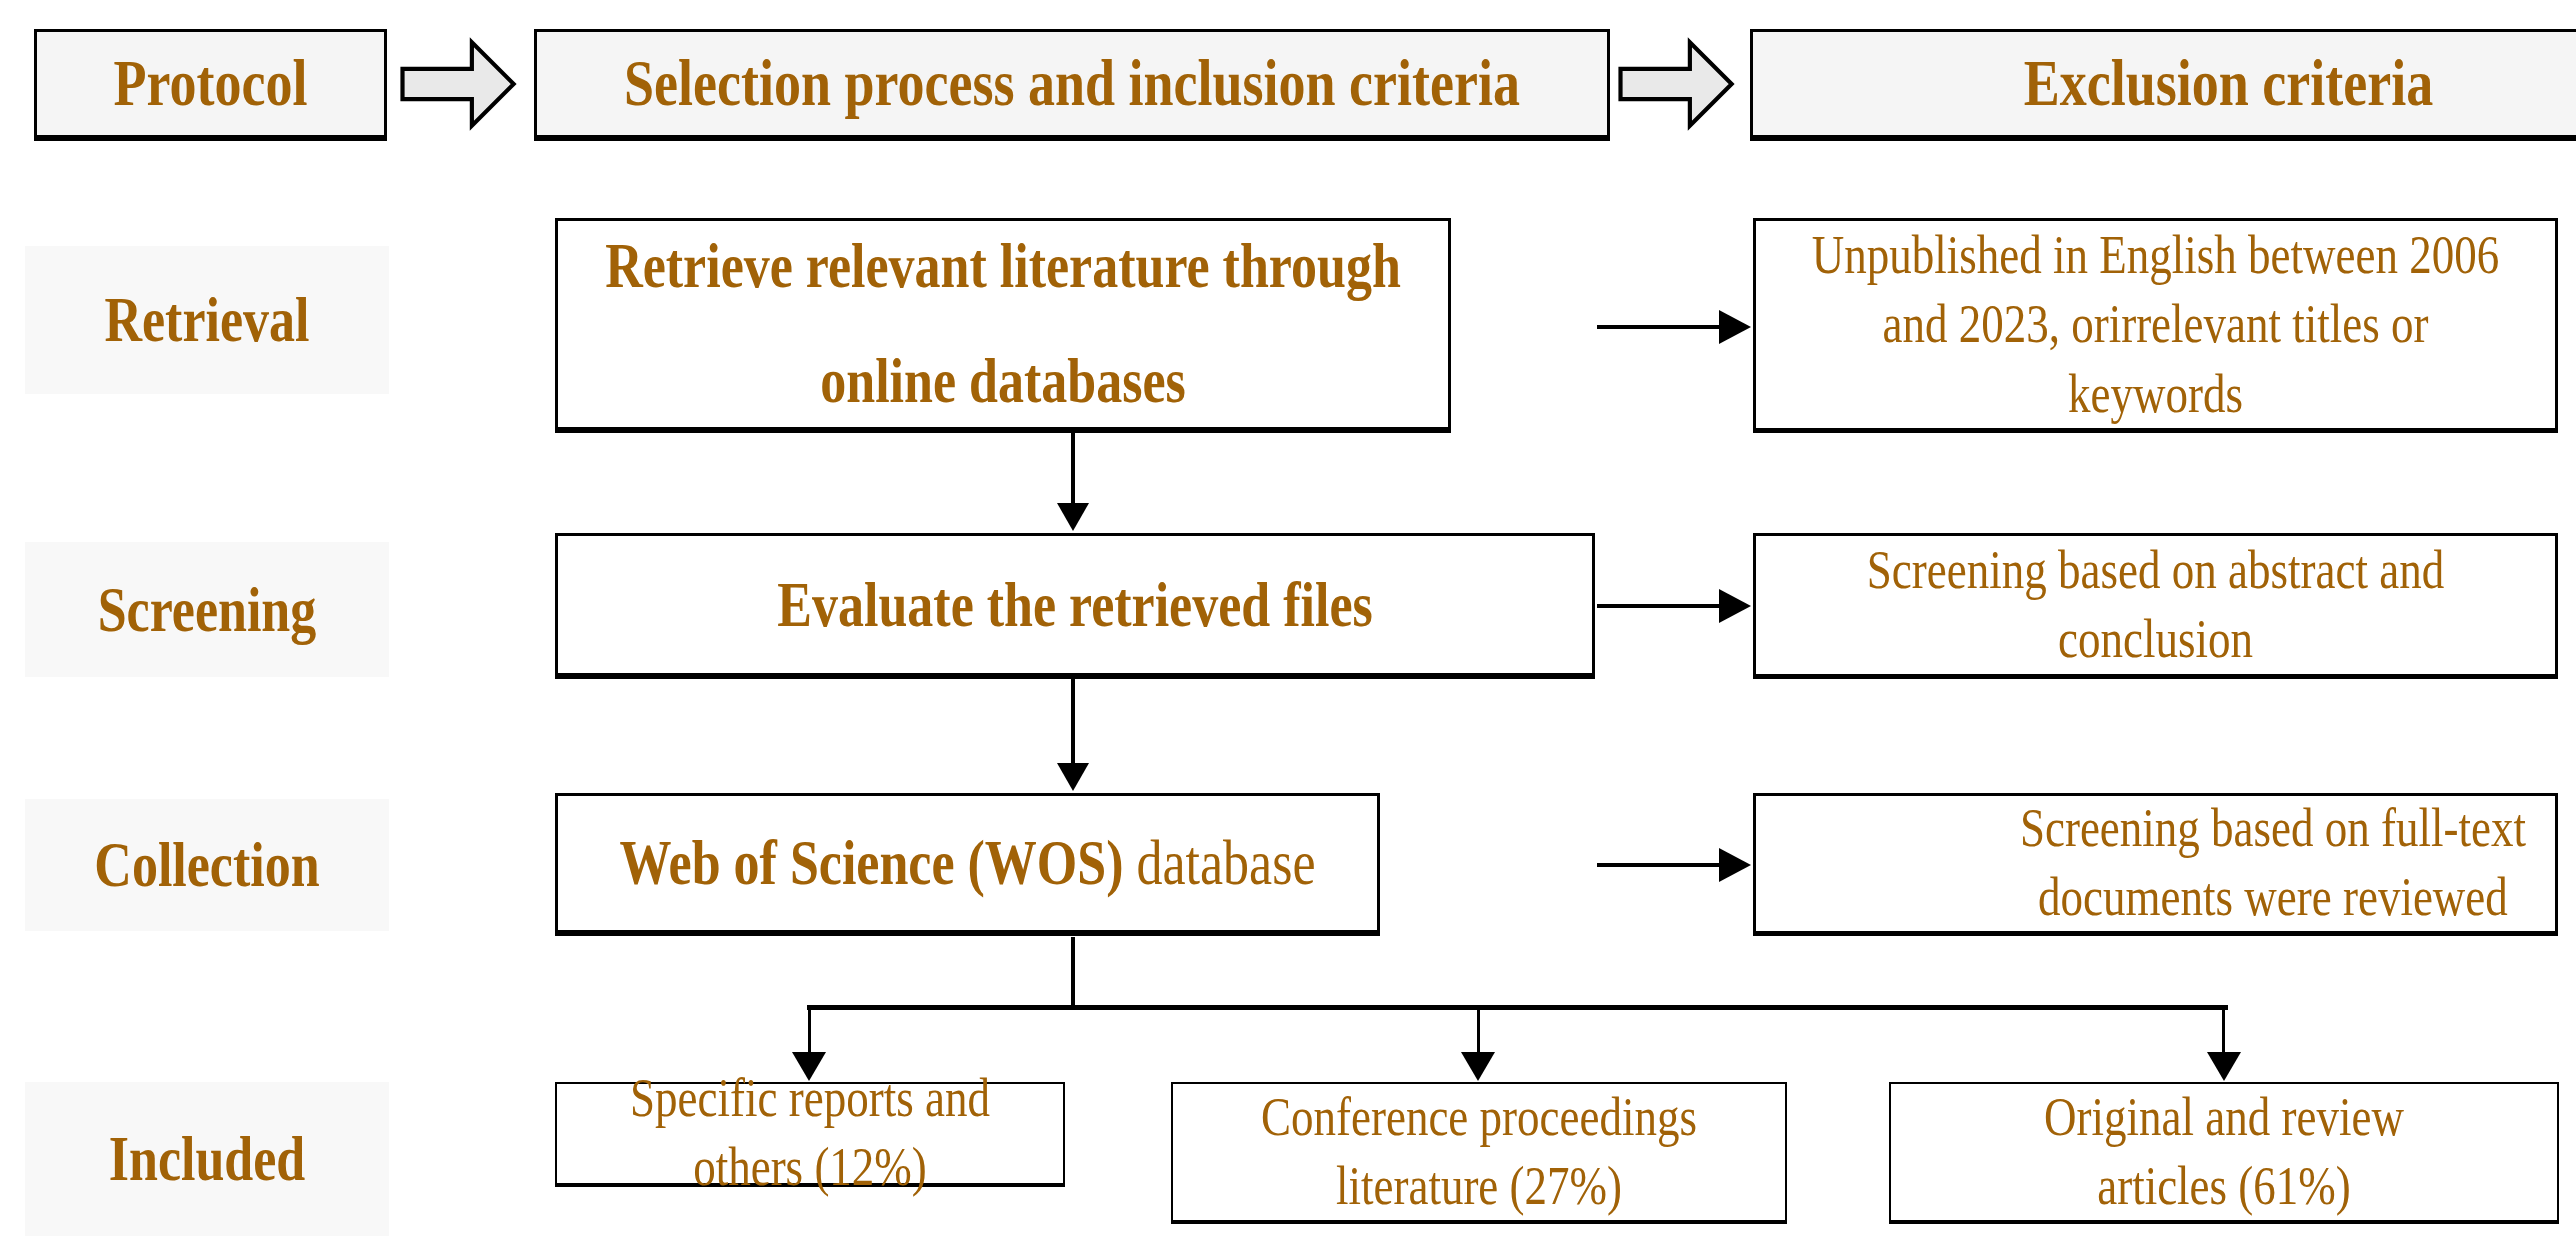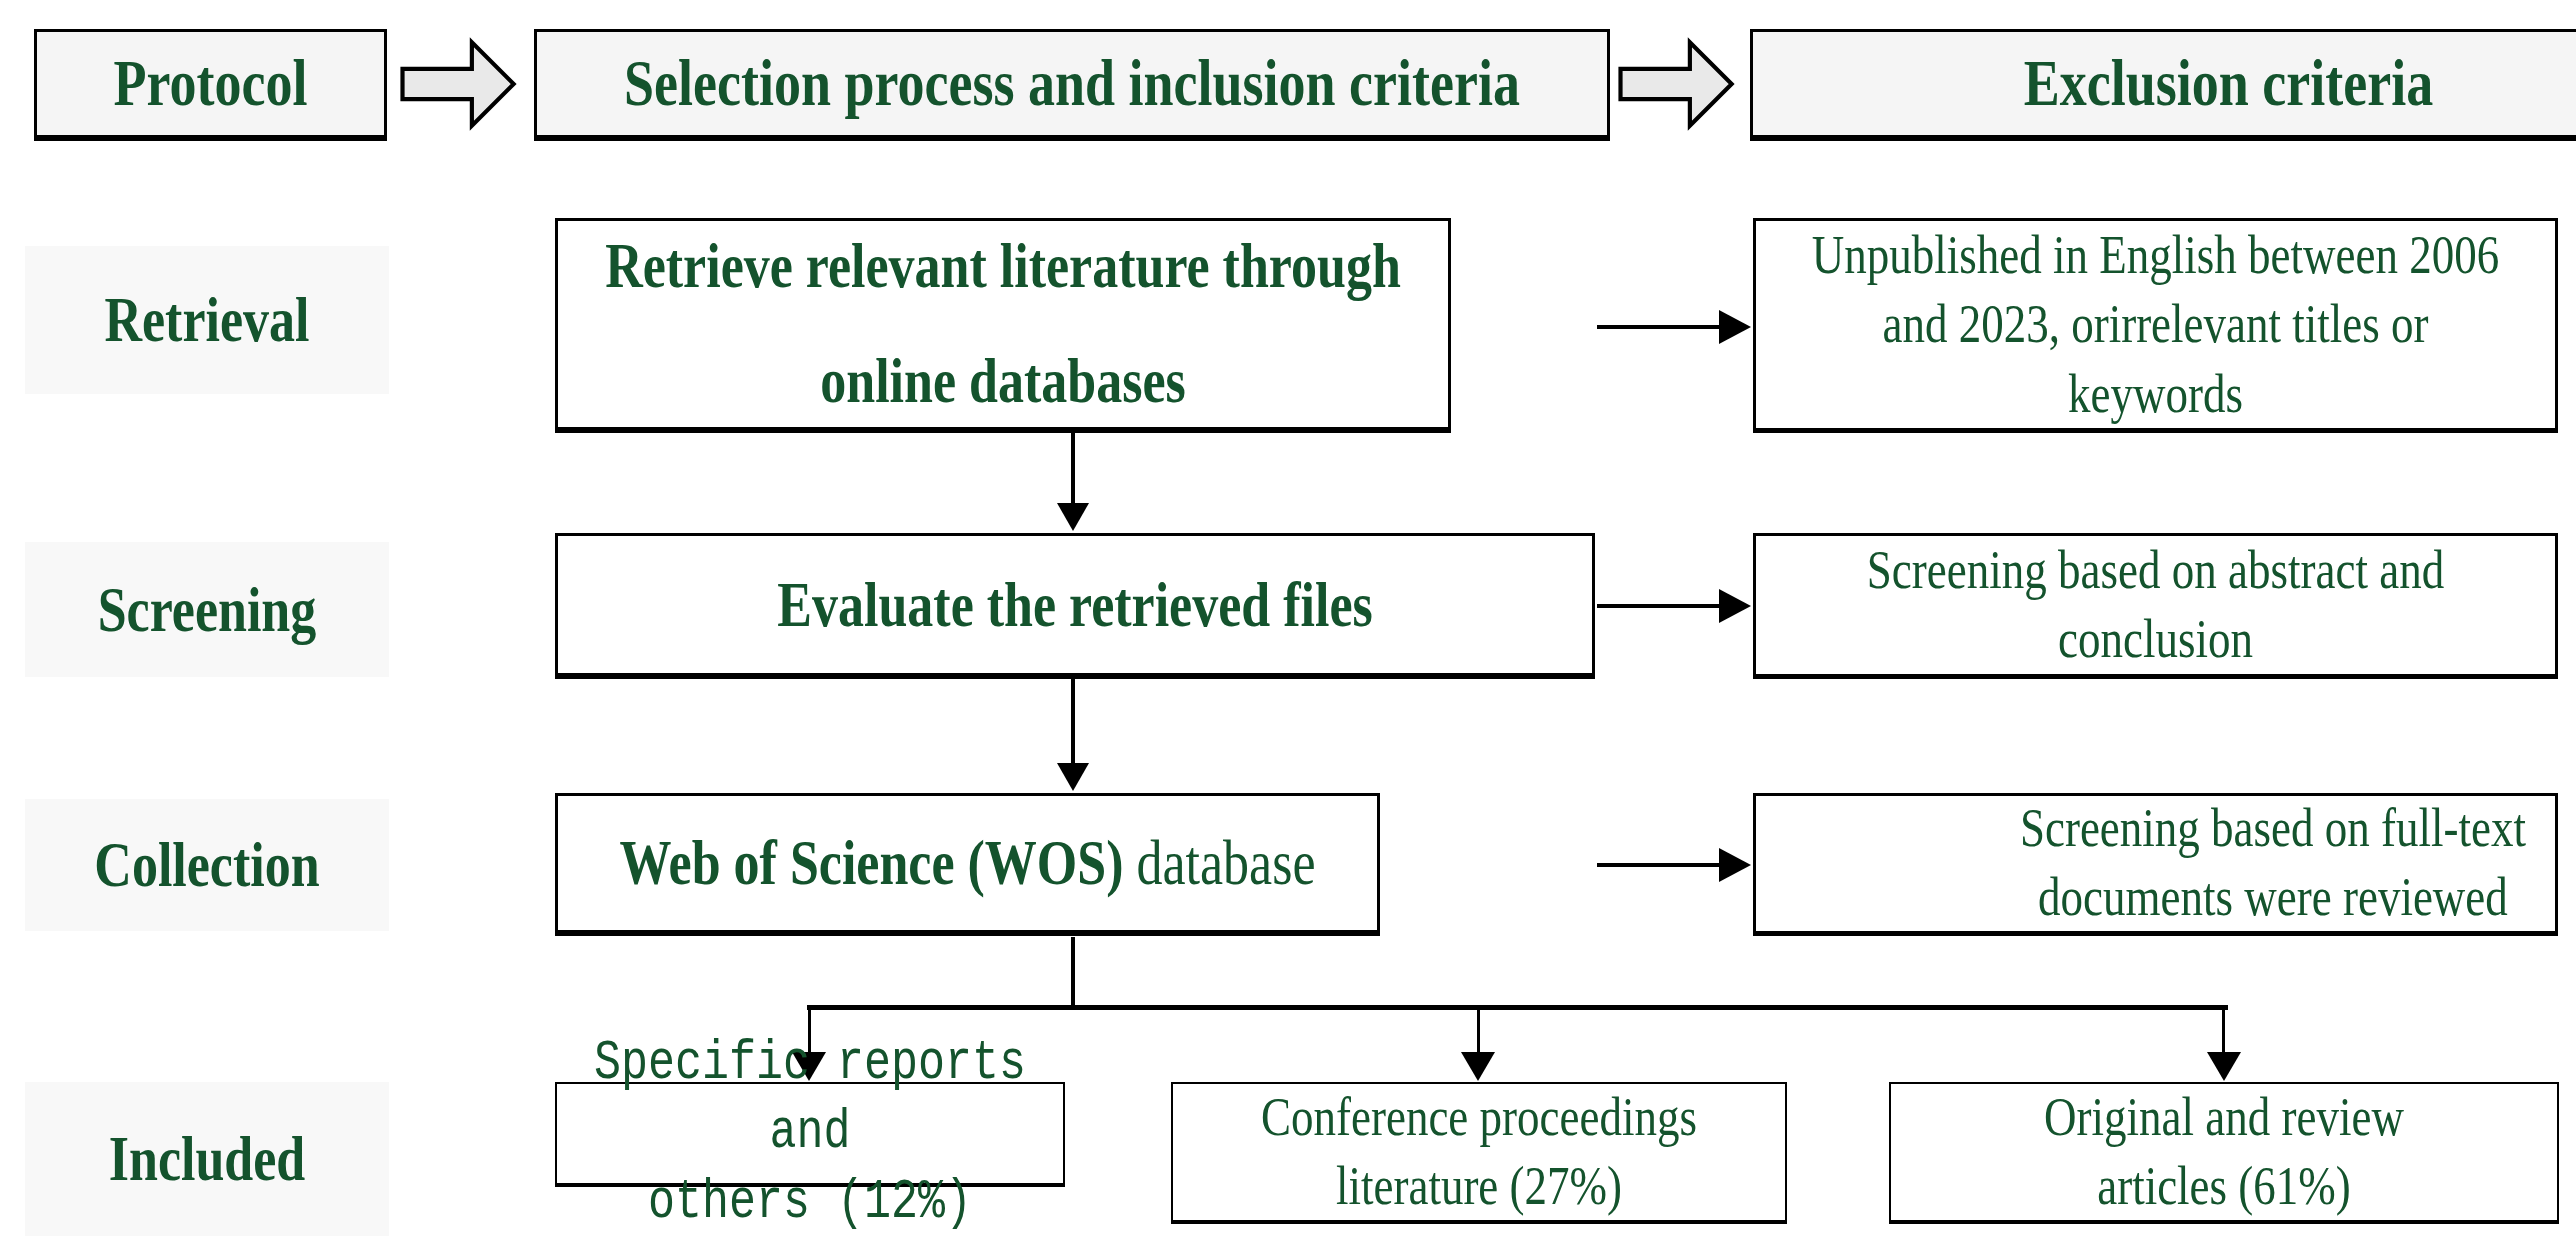--- a/index.html
+++ b/index.html
@@ -5,21 +5,21 @@
   :root{
     --header-fill:#f5f5f5;
     --label-fill:#f8f8f8;
     --arrow-fill:#e9e9e9;
     --process-fill:#ffffff;
     --line:#000000;
   }
   html,body{margin:0;padding:0;background:#ffffff;}
   .canvas{
     position:relative;width:2576px;height:1252px;background:#ffffff;
-    font-family:"Liberation Serif","DejaVu Serif",serif;color:#14532d;
+    font-family:"Liberation Serif","DejaVu Serif",serif;color:#a16207;
     overflow:hidden;
   }
   .abs{position:absolute;box-sizing:border-box;}
   .center{display:flex;align-items:center;justify-content:center;text-align:center;}
   .tall{display:inline-block;transform:scaleY(1.22);transform-origin:center;}
   .pre{white-space:pre-line;}
 
   
   .hbox{background:var(--header-fill);border:3.4px solid var(--line);border-bottom-width:6.7px;}
   .hbox .tall{font-weight:bold;font-size:54px;white-space:nowrap;line-height:1;}
@@ -138,21 +138,21 @@
   <div class="abs line" style="left:1477px;top:1010px;width:3.4px;height:44px;"></div>
   <div class="abs head-down" style="left:1461px;top:1052px;"></div>
 
   <div class="abs line" style="left:2222px;top:1010px;width:3.4px;height:44px;"></div>
   <div class="abs head-down" style="left:2207px;top:1052px;"></div>
 
   <div class="abs slabel center" style="left:25px;top:1082px;width:364px;height:154px;">
     <span class="tall">Included</span>
   </div>
 
-  <div class="abs ibox center" style="left:555px;top:1082px;width:510px;height:105px;font-family:Liberation Mono, monospace;">
+  <div class="abs ibox center" style="left:555px;top:1082px;width:510px;height:105px;">
     <span class="tall pre">Specific reports and
 others (12%)</span>
   </div>
 
   <div class="abs ibox center" style="left:1171px;top:1082px;width:616px;height:142px;">
     <span class="tall pre">Conference proceedings
 literature (27%)</span>
   </div>
 
   <div class="abs ibox center" style="left:1889px;top:1082px;width:670px;height:142px;">

